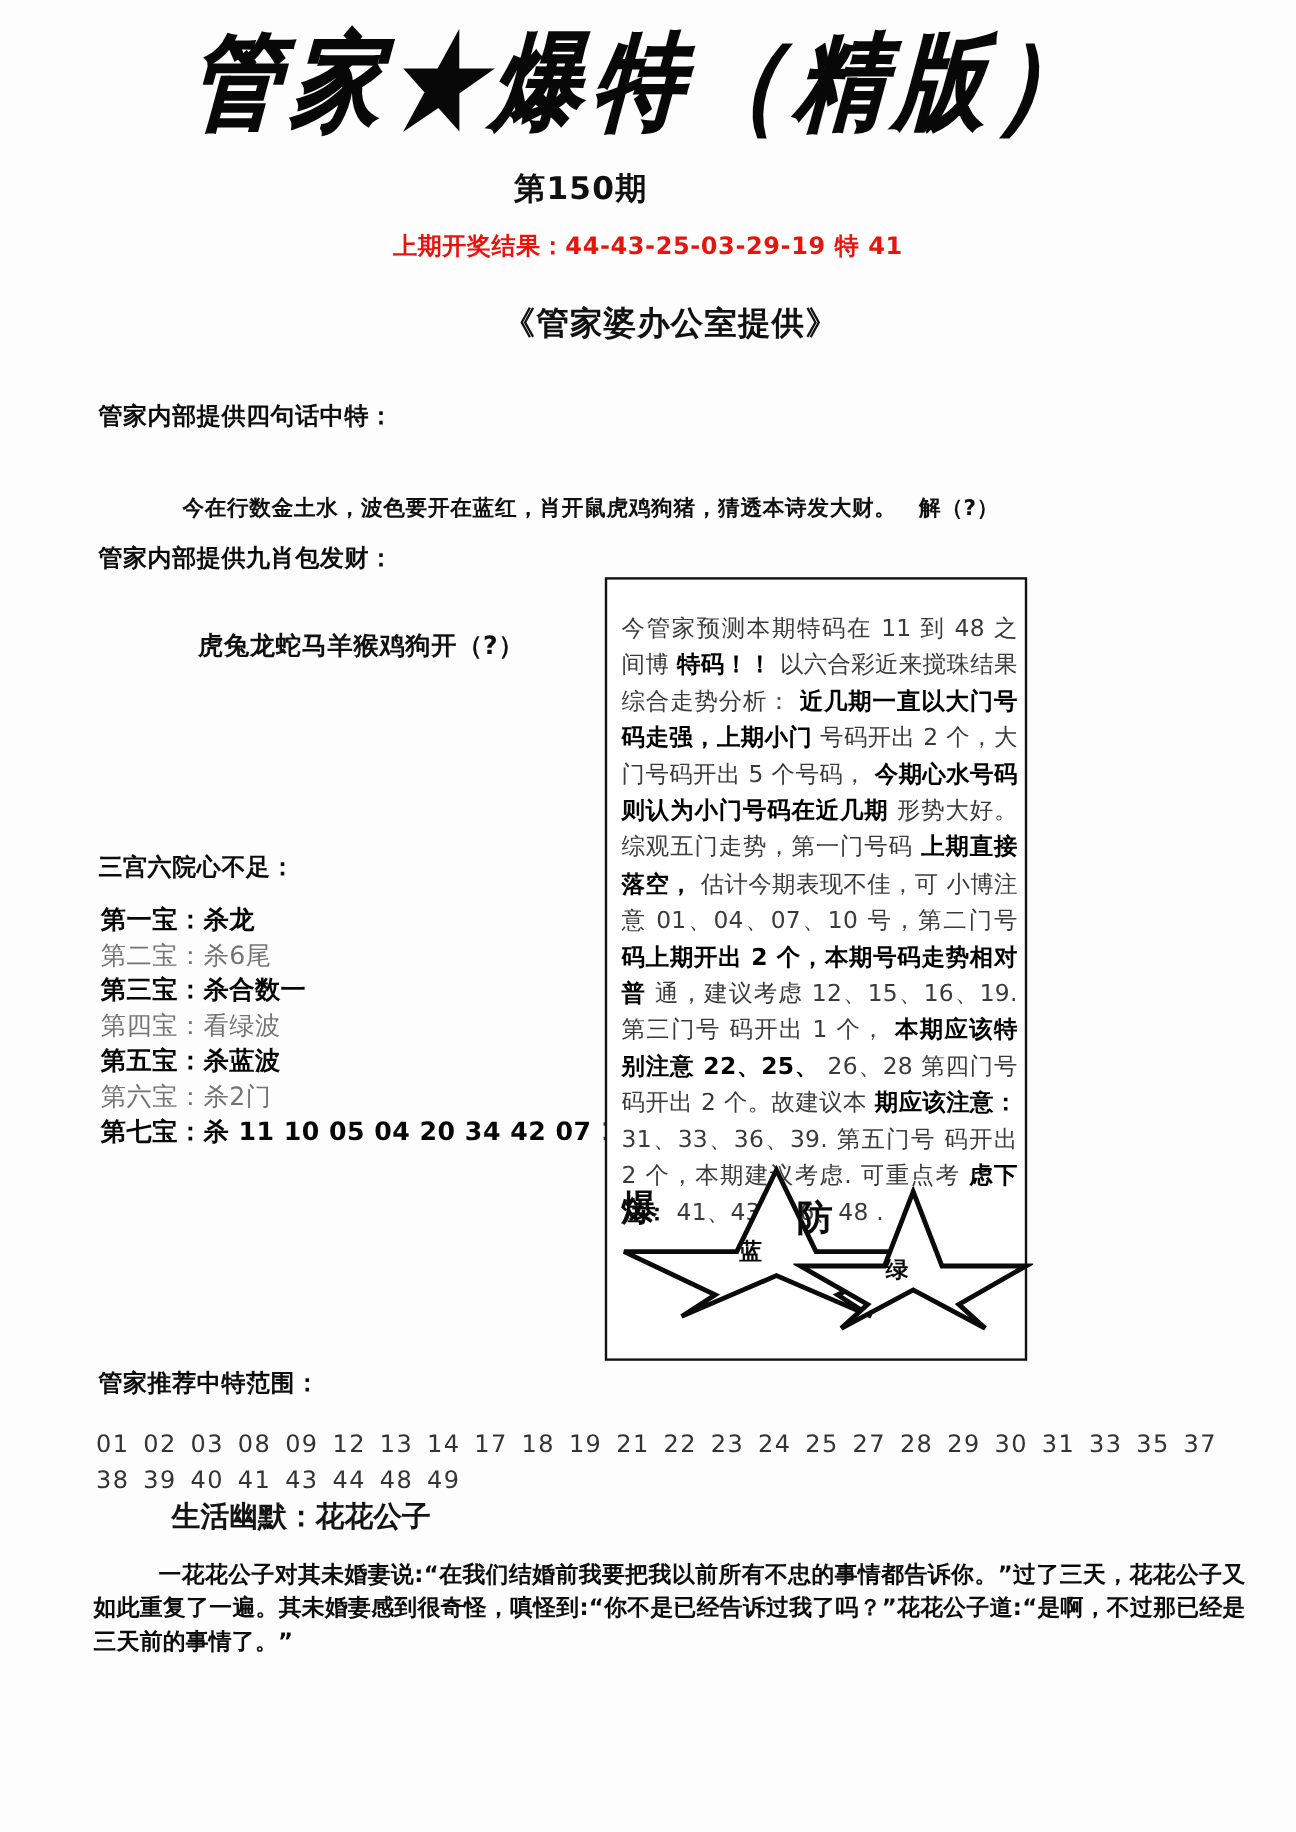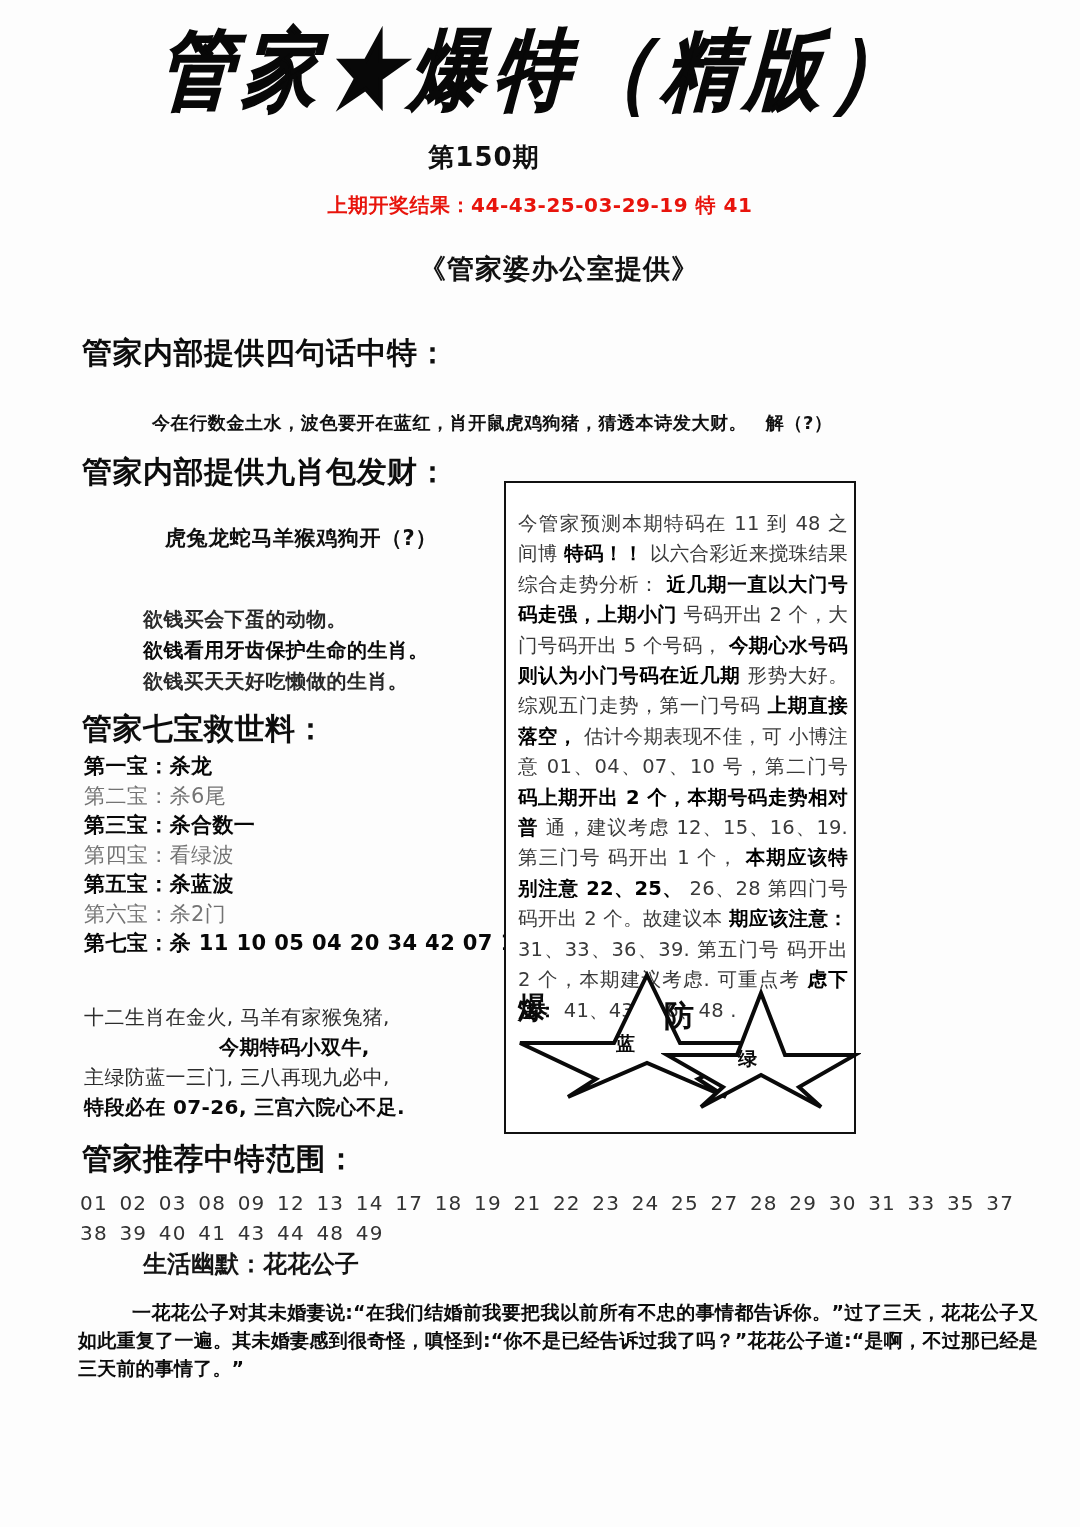--- a/index.html
+++ b/index.html
@@ -84,21 +84,21 @@
     letter-spacing: 1px;
     color: #111;
     padding-left: 19px;
   }
 
   
   .sec-head {
     position: absolute;
     left: 82px;
     font-family: "DejaVu Serif", "Liberation Serif", serif;
-    font-size: 30px;
+    font-size: 20px;
     font-weight: 700;
     letter-spacing: 0.5px;
     color: #0d0d0d;
     white-space: nowrap;
   }
 
   .indent-line {
     position: absolute;
     font-size: 19px;
     font-weight: 700;
@@ -265,43 +265,32 @@
   <div class="issue">第150期</div>
   <div class="draw-result">上期开奖结果：44-43-25-03-29-19  特  41</div>
   <div class="provider">《管家婆办公室提供》</div>
 
   <div class="sec-head" style="top:333px;">管家内部提供四句话中特：</div>
   <div class="indent-line" id="poem-line">今在行数金土水，波色要开在蓝红，肖开鼠虎鸡狗猪，猜透本诗发大财。　解（?）</div>
 
   <div class="sec-head" style="top:452px;">管家内部提供九肖包发财：</div>
   <div class="indent-line" id="nine-line">虎兔龙蛇马羊猴鸡狗开（?）</div>
 
-  <div class="money-list">
-    <div class="w-norm">欲钱买会下蛋的动物。</div>
-    <div class="w-bold">欲钱看用牙齿保护生命的生肖。</div>
-    <div class="w-norm">欲钱买天天好吃懒做的生肖。</div>
-  </div>
-
-  <div class="sec-head" style="top:709px;">管家七宝救世料：</div>
+
+  <div class="sec-head" style="top:709px;">三宫六院心不足：</div>
   <div class="treasure-list">
     <div class="t-bold">第一宝：杀龙</div>
     <div class="t-norm">第二宝：杀6尾</div>
     <div class="t-bold">第三宝：杀合数一</div>
     <div class="t-norm">第四宝：看绿波</div>
     <div class="t-bold">第五宝：杀蓝波</div>
     <div class="t-norm">第六宝：杀2门</div>
     <div class="t-bold">第七宝：杀 11 10 05 04 20 34 42 07 15 32</div>
   </div>
 
-  <div class="zodiac-poem">
-    <div class="zp-norm">十二生肖在金火, 马羊有家猴兔猪,</div>
-    <div class="zp-bold zp-indent">今期特码小双牛,</div>
-    <div class="zp-norm">主绿防蓝一三门, 三八再现九必中,</div>
-    <div class="zp-bold">特段必在 07-26, 三宫六院心不足.</div>
-  </div>
 
   <div class="sec-head" style="top:1139px;">管家推荐中特范围：</div>
   <div class="num-range">01 02 03 08 09 12 13 14 17 18 19 21 22 23 24 25 27 28 29 30 31 33 35 37 38 39 40 41 43 44 48 49</div>
 
   <div class="analysis-box">
     <div class="analysis-text">
       <span class="n">今管家预测本期特码在 11 到 48 之间博</span>
       <span class="b">特码！！</span>
       <span class="n">以六合彩近来搅珠结果综合走势分析：</span>
       <span class="b">近几期一直以大门号码走强，上期小门</span>

